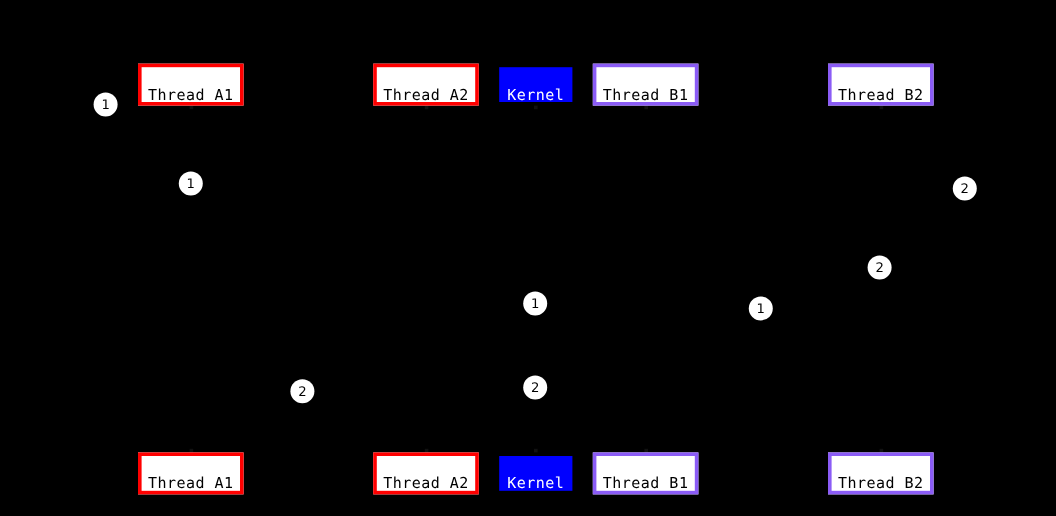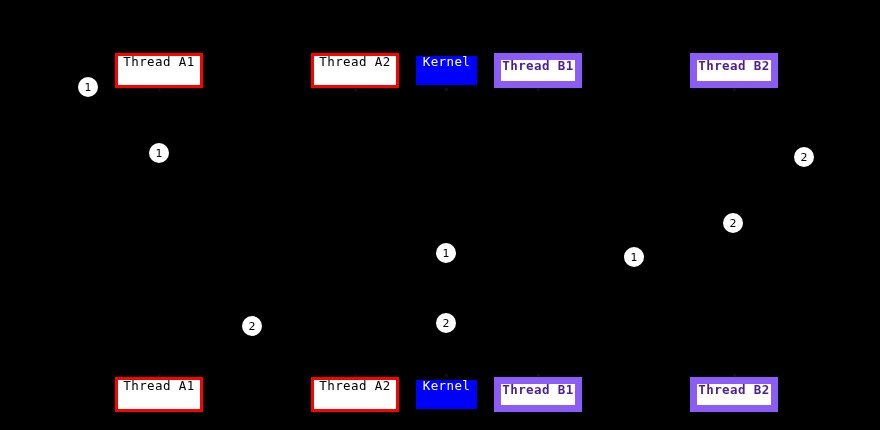--- a/index.html
+++ b/index.html
@@ -23,37 +23,36 @@
   .msg-line {
     position: absolute;
     height: 1px;
     background: #000000;
     transform-origin: 0 0;
   }
   .participant-box {
     position: absolute;
     box-sizing: border-box;
     display: flex;
-    align-items: flex-start;
+    align-items: flex-end;
     justify-content: center;
     font-size: 12.5px;
     letter-spacing: 0.4px;
     line-height: 1;
     white-space: nowrap;
   }
   .participant-box.outline-red {
     background: #ffffff;
     border: 3px solid #ff0000;
     color: #000000;
   }
   .participant-box.outline-blue {
     background: #ffffff;
-    border: 7px solid #8b5cf6;
-    color: #4c1d95;
-    font-weight: bold;
+    border: 3px solid #8b5cf6;
+    color: #000000;
   }
   .participant-box.fill-blue {
     background: #0000ff;
     border: 0;
     color: #ffffff;
   }
   .step-marker {
     position: absolute;
     width: 20px;
     height: 20px;

